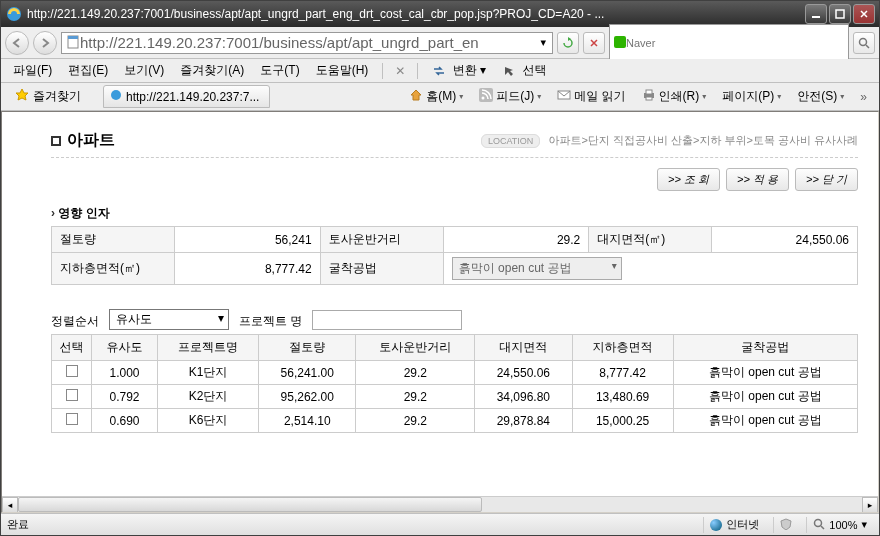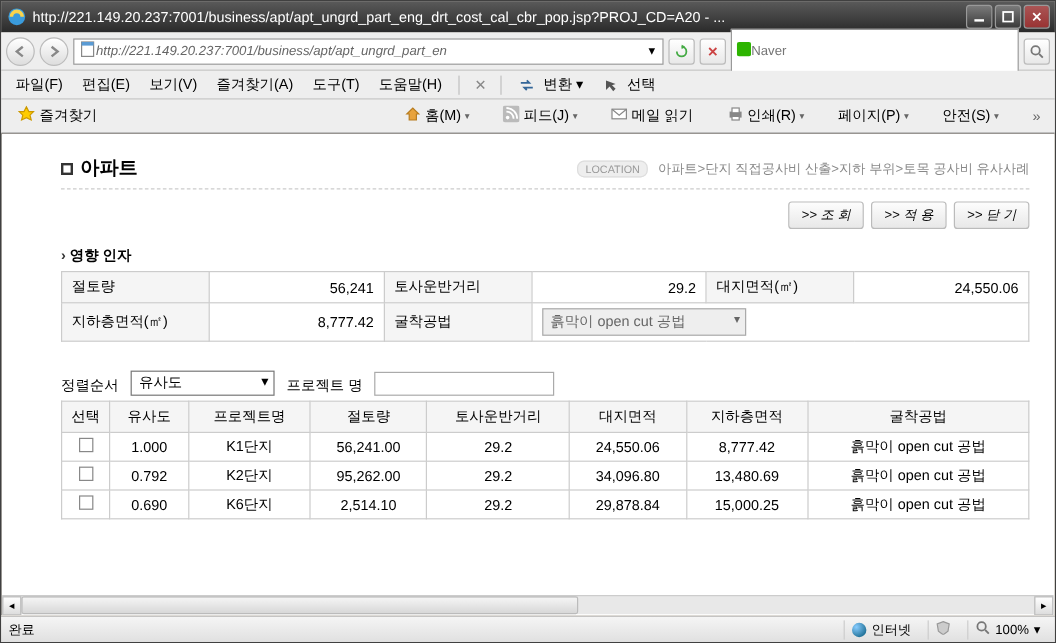--- a/index.html
+++ b/index.html
@@ -10,34 +10,34 @@
 .titlebar { height: 26px; background: linear-gradient(to bottom, #5a5a5a, #2a2a2a); display: flex; align-items: center; padding: 0 4px; color: #fff; }
 .titlebar .ie-icon { width: 18px; height: 18px; margin-right: 4px; }
 .titlebar .title-text { flex: 1; font-size: 12px; white-space: nowrap; overflow: hidden; text-overflow: ellipsis; }
 .winbtns { display: flex; gap: 2px; }
 .winbtn { width: 22px; height: 20px; background: linear-gradient(to bottom,#7a7a7a,#3a3a3a); border: 1px solid #999; border-radius: 3px; display: flex; align-items: center; justify-content: center; color: #fff; cursor: pointer; }
 .winbtn.close { background: linear-gradient(to bottom,#aa5555,#993333); }
 
 .addr-row { height: 32px; background: #eeeeee; border-bottom: 1px solid #c0c0c0; display: flex; align-items: center; padding: 2px 4px; gap: 4px; }
 .navbtn { width: 24px; height: 24px; border: 1px solid #bbb; border-radius: 50%; background: linear-gradient(to bottom,#fff,#ddd); display: flex; align-items: center; justify-content: center; cursor: pointer; }
 .addrbar { flex: 1; height: 22px; display: flex; align-items: center; border: 1px solid #999; background: #fff; padding: 0 4px; }
-.addrbar input { flex: 1; border: none; outline: none; font-size: 11px; color: #666; font-style: italic; }
+.addrbar input { flex: 1; border: none; outline: none; font-size: 15px; color: #666; }
 .addrbar .drop { padding: 0 2px; cursor: pointer; }
 .reload-btn { width: 22px; height: 22px; border: 1px solid #bbb; background: linear-gradient(to bottom,#fff,#e8e8e8); border-radius: 3px; display:flex; align-items:center; justify-content:center; cursor:pointer; }
 .searchbar { width: 240px; height: 38px; border: 1px solid #999; background: #fff; display: flex; align-items: center; padding: 0 4px; }
 .searchbar input { flex:1; border:none; outline:none; font-size:11px; color:#999; }
 .searchbtn { width: 22px; height: 22px; border: 1px solid #bbb; background: linear-gradient(to bottom,#fff,#e8e8e8); border-radius: 3px; display:flex; align-items:center; justify-content:center; cursor:pointer;}
 
 .menubar { height: 24px; background: #eeeeee; border-bottom: 1px solid #c0c0c0; display: flex; align-items: center; padding: 0 6px; gap: 4px; font-size: 12px; }
 .menubar .mitem { padding: 2px 6px; cursor: pointer; }
 .menubar .sep { width: 1px; height: 16px; background: #c0c0c0; margin: 0 4px; }
 .menubar .x { color: #888; cursor: pointer; padding: 0 4px; }
 .menuicon { width: 14px; height: 14px; display: inline-block; vertical-align: middle; margin-right: 3px; }
 
-.toolbar { height: 28px; background: #eeeeee; border-bottom: 1px solid #c0c0c0; display: flex; align-items: center; padding: 0 6px; gap: 16px; font-size: 12px; }
+.toolbar { height: 28px; background: #eeeeee; border-bottom: 1px solid #c0c0c0; display: flex; align-items: center; padding: 0 6px; gap: 4px; font-size: 12px; }
 .favbtn { padding: 2px 8px; display: flex; align-items: center; gap: 4px; cursor: pointer; }
 .tabhost { display: flex; align-items: center; gap: 3px; padding-left: 10px; }
 .tab { padding: 3px 10px 3px 6px; border: 1px solid #bbb; background: linear-gradient(to bottom,#fdfdfd,#e5e5e5); border-radius: 3px 3px 0 0; display: flex; align-items: center; gap: 4px; cursor: pointer; max-width: 180px; }
 .toolbar .flex { flex: 1; }
 .tbtn { padding: 2px 6px; display: flex; align-items: center; gap: 3px; cursor: pointer; }
 .tbtn .drop { font-size: 8px; color: #666; }
 .chev-more { padding: 0 6px; font-size: 12px; color: #666; cursor: pointer; }
 
 .content-area { flex: 1; background: #fff; border: 1px inset #d4d0c8; overflow: auto; position: relative; padding-left: 29px; }
 .page { padding: 18px 20px; }
@@ -184,20 +184,28 @@
       <span>선택</span>
     </span>
   </div>
 
   <div class="toolbar">
     <div class="favbtn">
       <span><svg width="14" height="14">
             <path d="M7 1 L9 5 L13 5 L10 8 L11 12 L7 10 L3 12 L4 8 L1 5 L5 5 z" fill="#fc0" stroke="#c90"></path>
           </svg></span>
       <span>즐겨찾기</span>
+    </div>
+    <div class="tabhost">
+      <div class="tab">
+        <span><svg width="12" height="12">
+              <circle cx="6" cy="6" r="5" fill="#3a9bdc"></circle>
+            </svg></span>
+        <span>http://221.149.20.237:7...</span>
+      </div>
     </div>
     <div class="flex"></div>
     <div class="tbtn">
       <span><svg width="14" height="14">
             <path d="M2 7 L7 2 L12 7 L10 7 L10 12 L4 12 L4 7 z" fill="#e8a33d" stroke="#b87d20"></path>
           </svg></span>
       <span>홈(M)</span>
         <span class="drop">▾</span>
     </div>
     <div class="tbtn">

